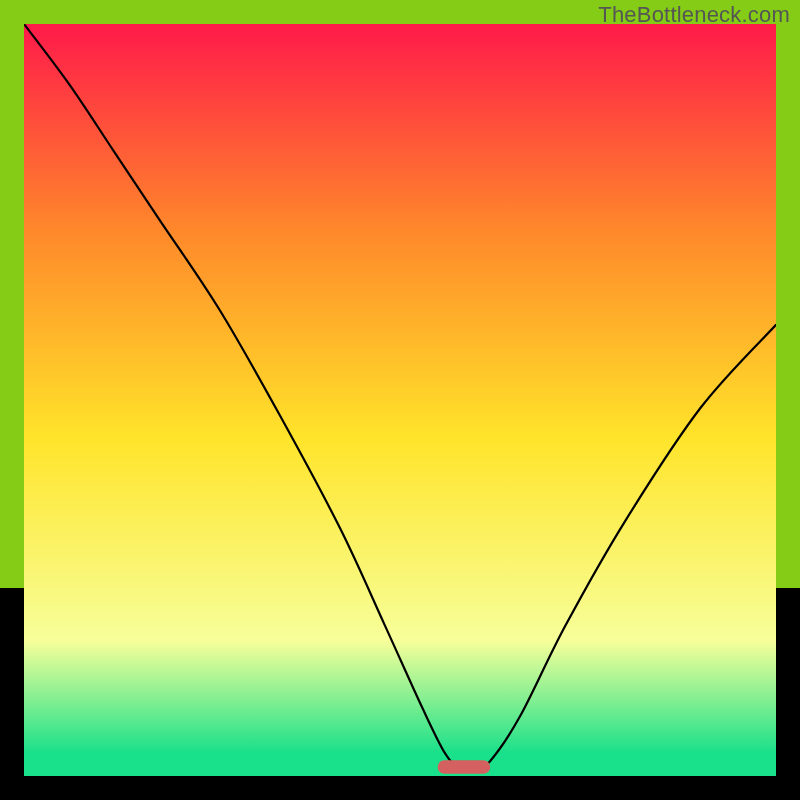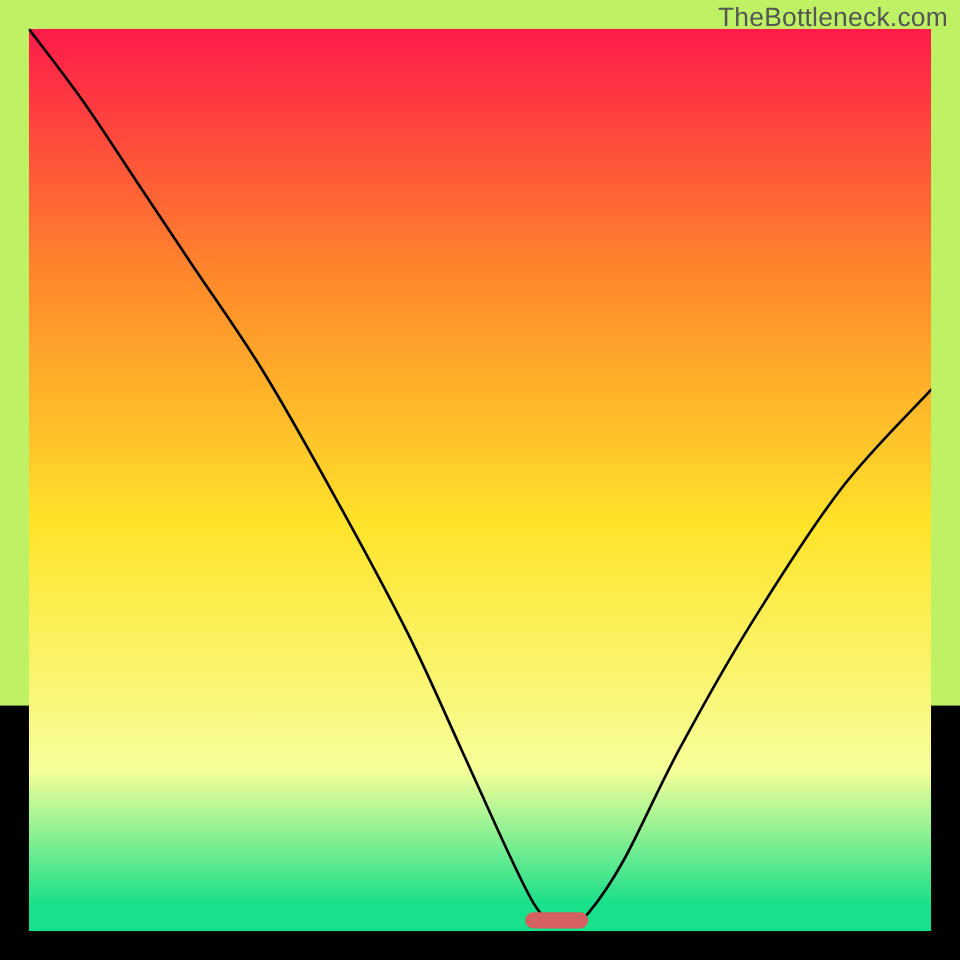--- a/index.html
+++ b/index.html
@@ -9,21 +9,21 @@
     height: 800px;
     overflow: hidden;
     background: #000;
     font-family: Arial, Helvetica, sans-serif;
   }
   .frame {
     position: absolute;
     top: 0; left: 0;
     width: 800px;
     height: 588px;
-    background: #bef264;
+    background: #84cc16;
     text-decoration: underline;
   }
   .plot-area {
     position: absolute;
     top: 24px;
     left: 24px;
     width: 752px;
     height: 752px;
   }
   .watermark {

